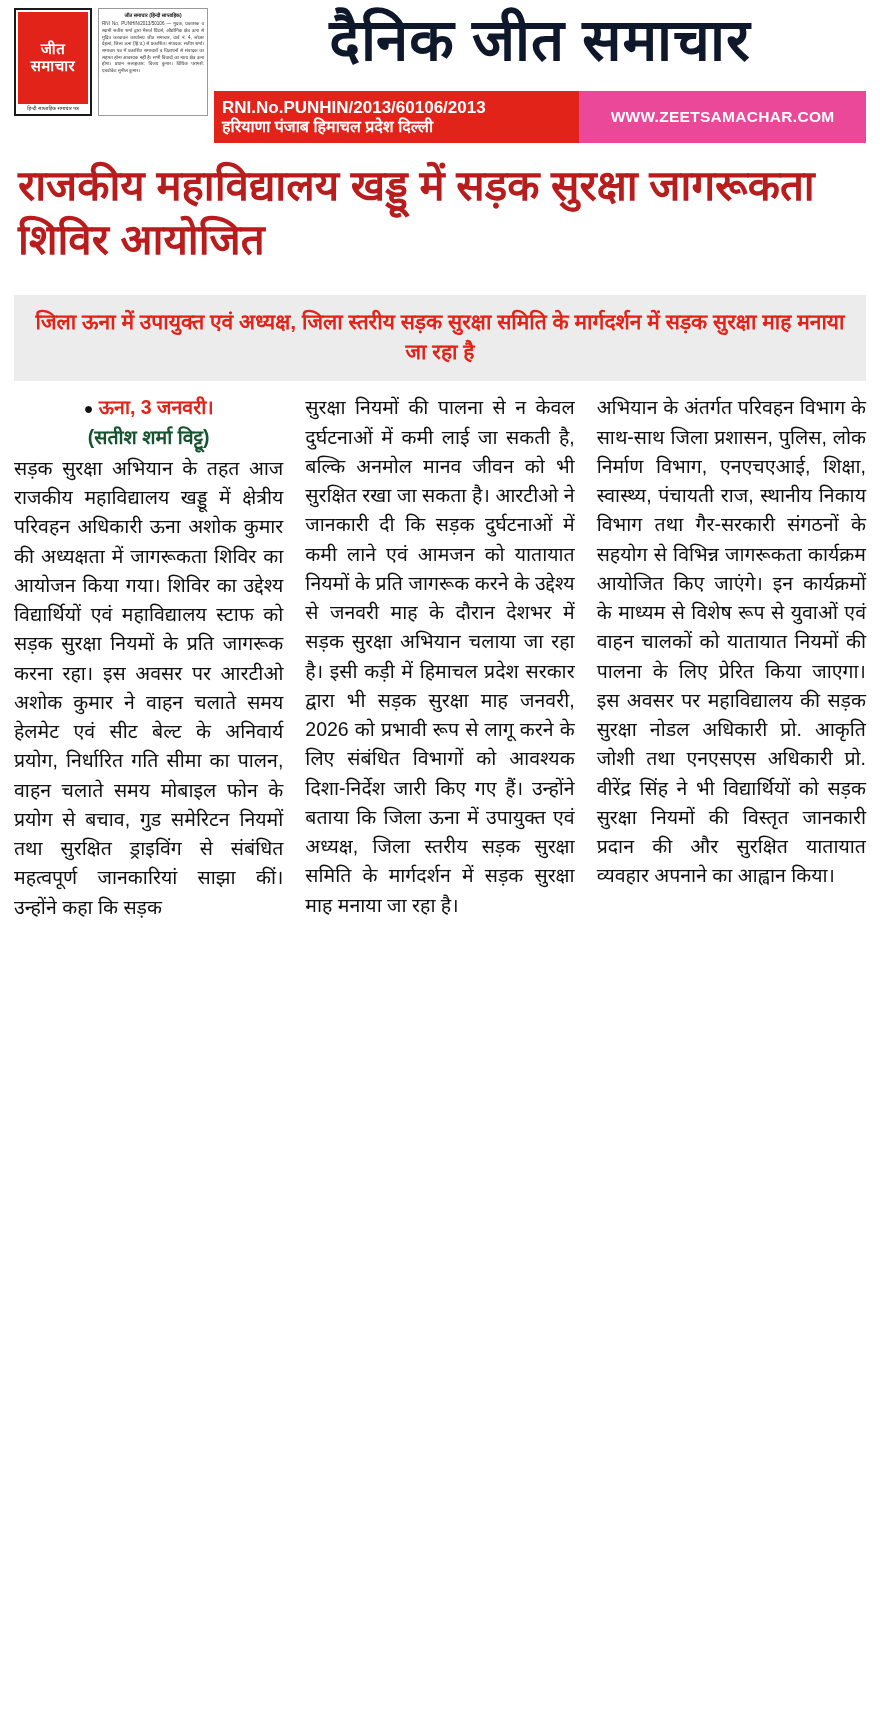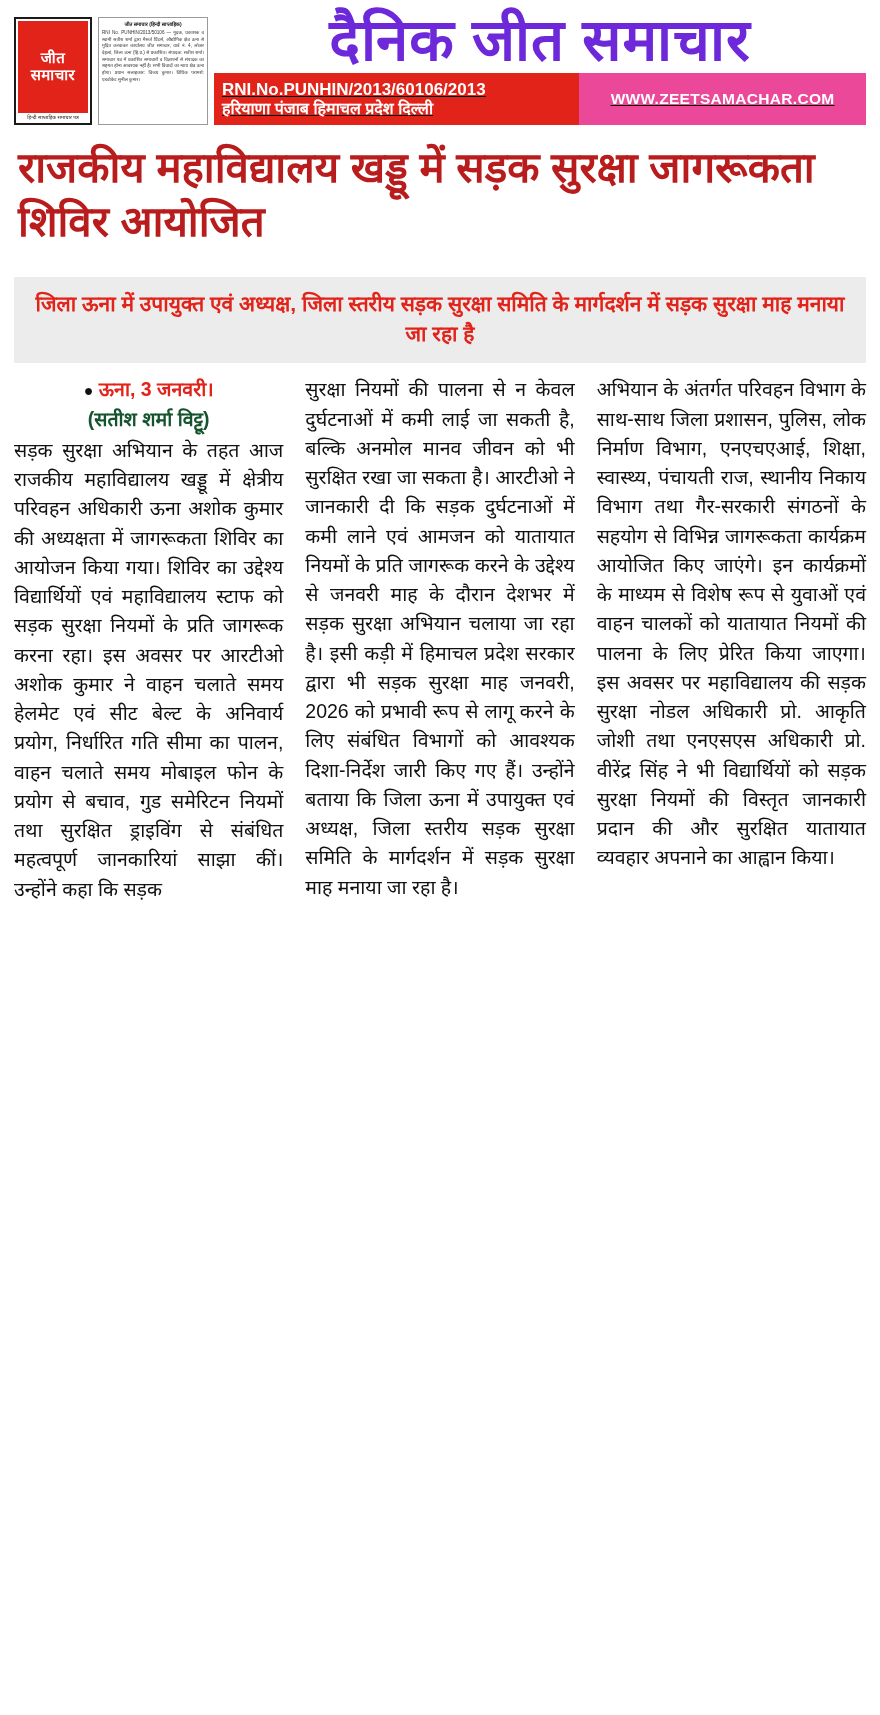--- a/index.html
+++ b/index.html
@@ -15,21 +15,21 @@
   }
   .page {
     width: 880px;
     box-sizing: border-box;
     padding: 8px 14px 10px 14px;
   }
 
   
   .masthead {
     display: flex;
-    align-items: flex-end;
+    align-items: flex-start;
     gap: 6px;
   }
   .logo-box {
     width: 78px;
     height: 108px;
     border: 2px solid #1a1a1a;
     box-sizing: border-box;
     background: #ffffff;
     display: flex;
     flex-direction: column;
@@ -76,31 +76,30 @@
   }
   .title-col {
     flex: 1;
     display: flex;
     flex-direction: column;
   }
   .paper-title {
     font-size: 58px;
     line-height: 1.05;
     font-weight: bold;
-    color: #6d28d9;
+    color: #0f172a;
     text-align: center;
     letter-spacing: 1px;
     margin-top: 2px;
     white-space: nowrap;
   }
   .rni-row {
     display: flex;
-    margin-top: 2px;
+    margin-top: 20px;
     height: 52px;
-    text-decoration: underline;
   }
   .rni-box {
     background: #e2231a;
     color: #ffffff;
     flex: 0 0 56%;
     box-sizing: border-box;
     padding: 4px 8px;
     display: flex;
     flex-direction: column;
     justify-content: center;

